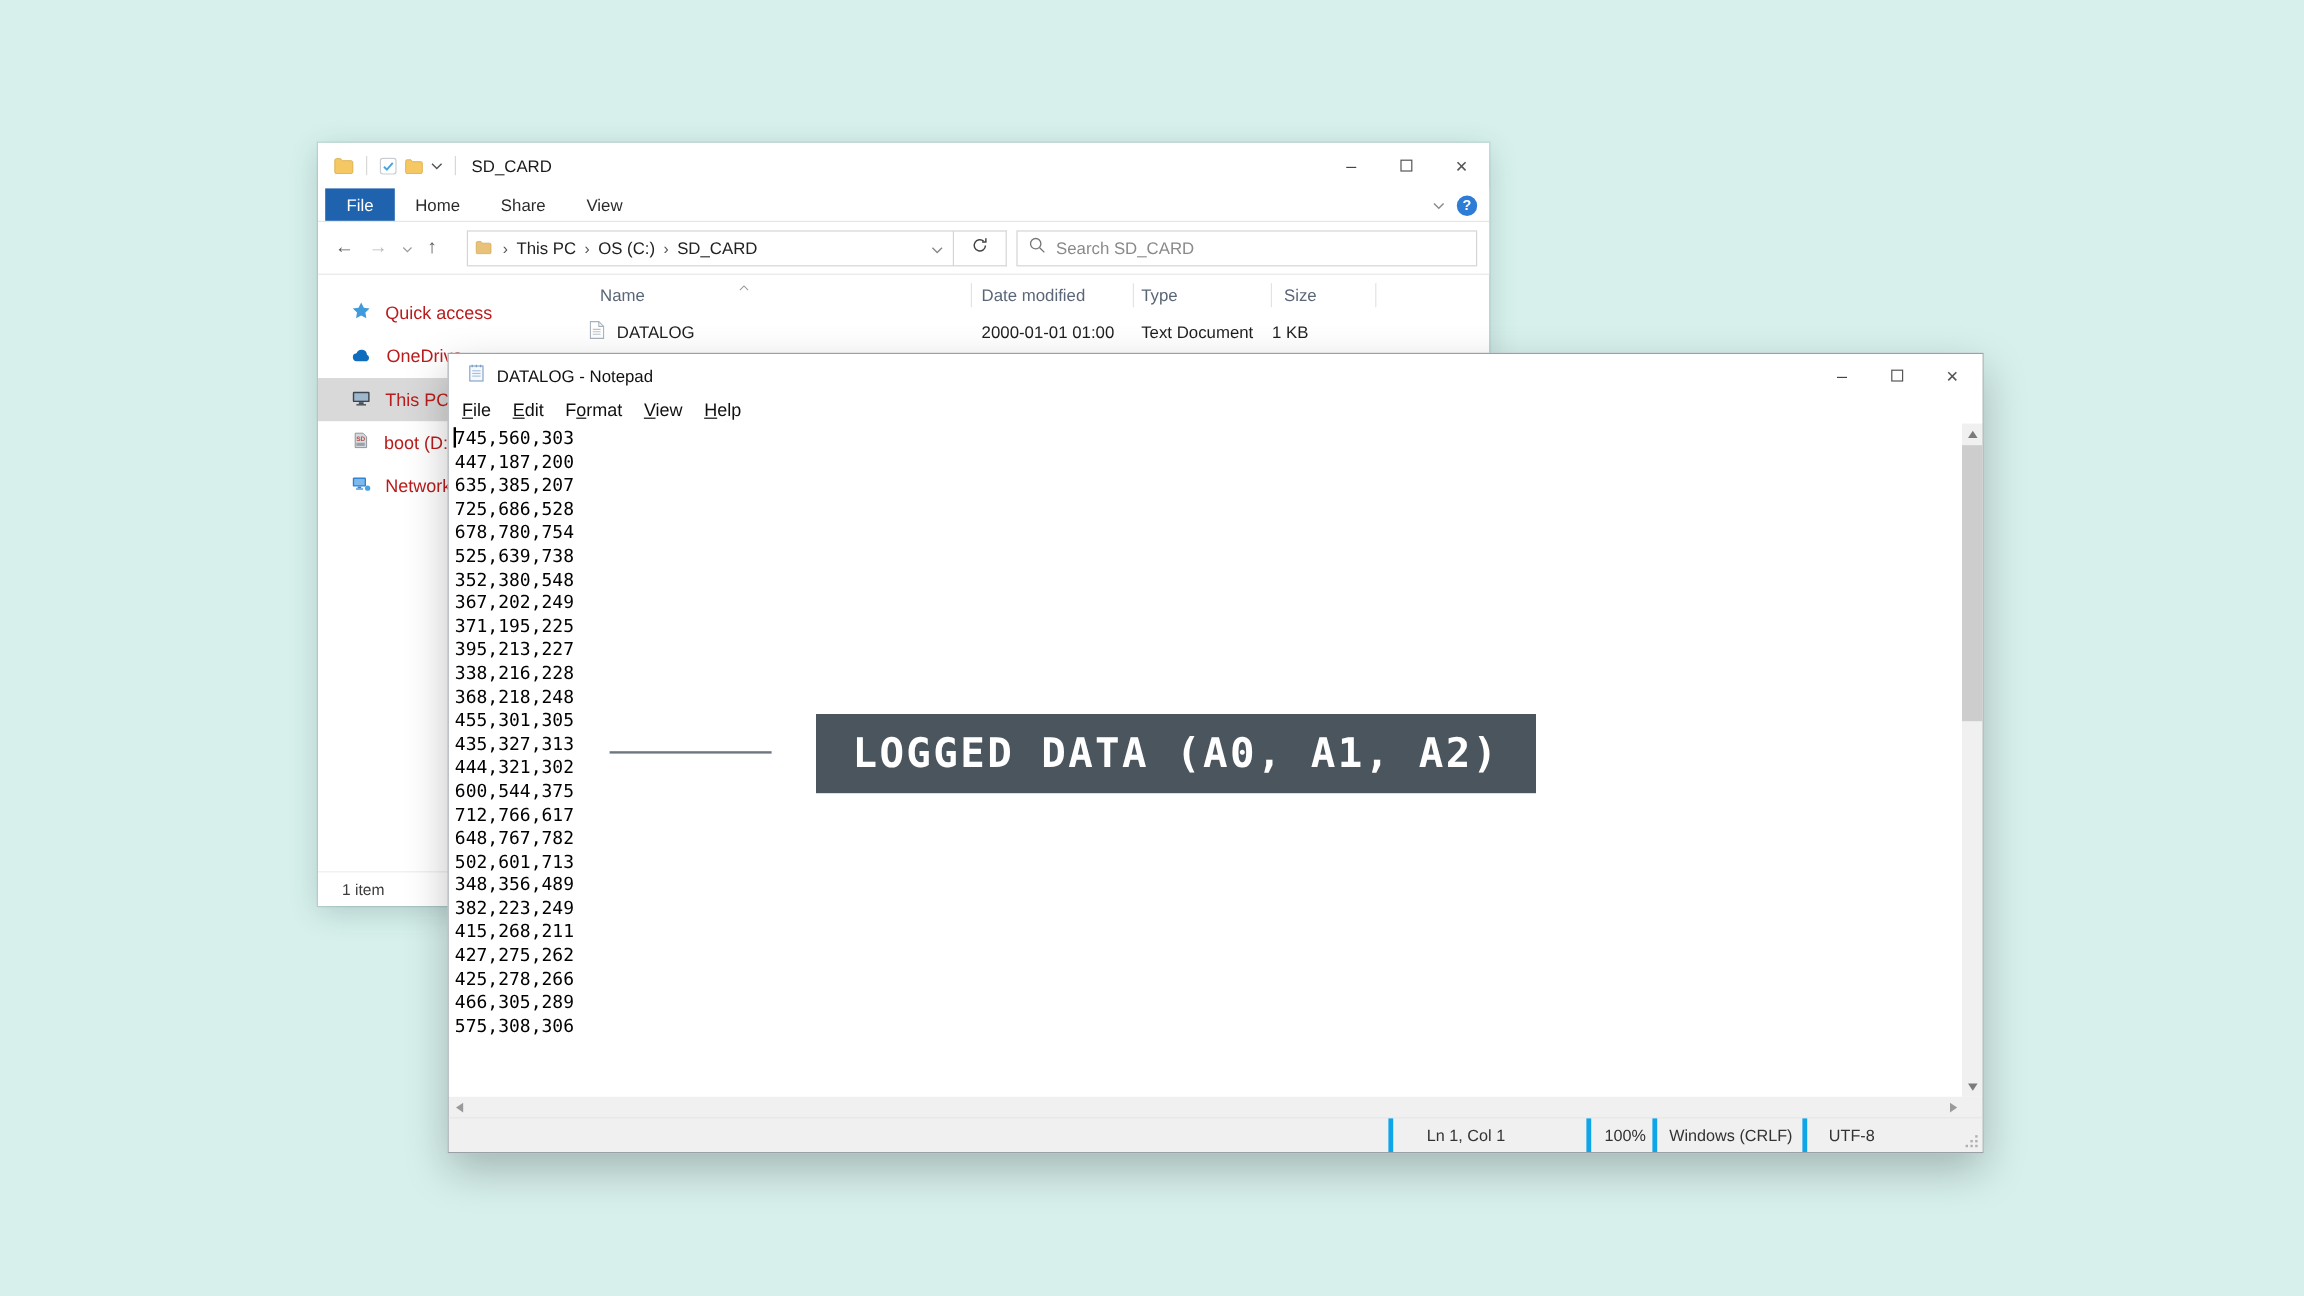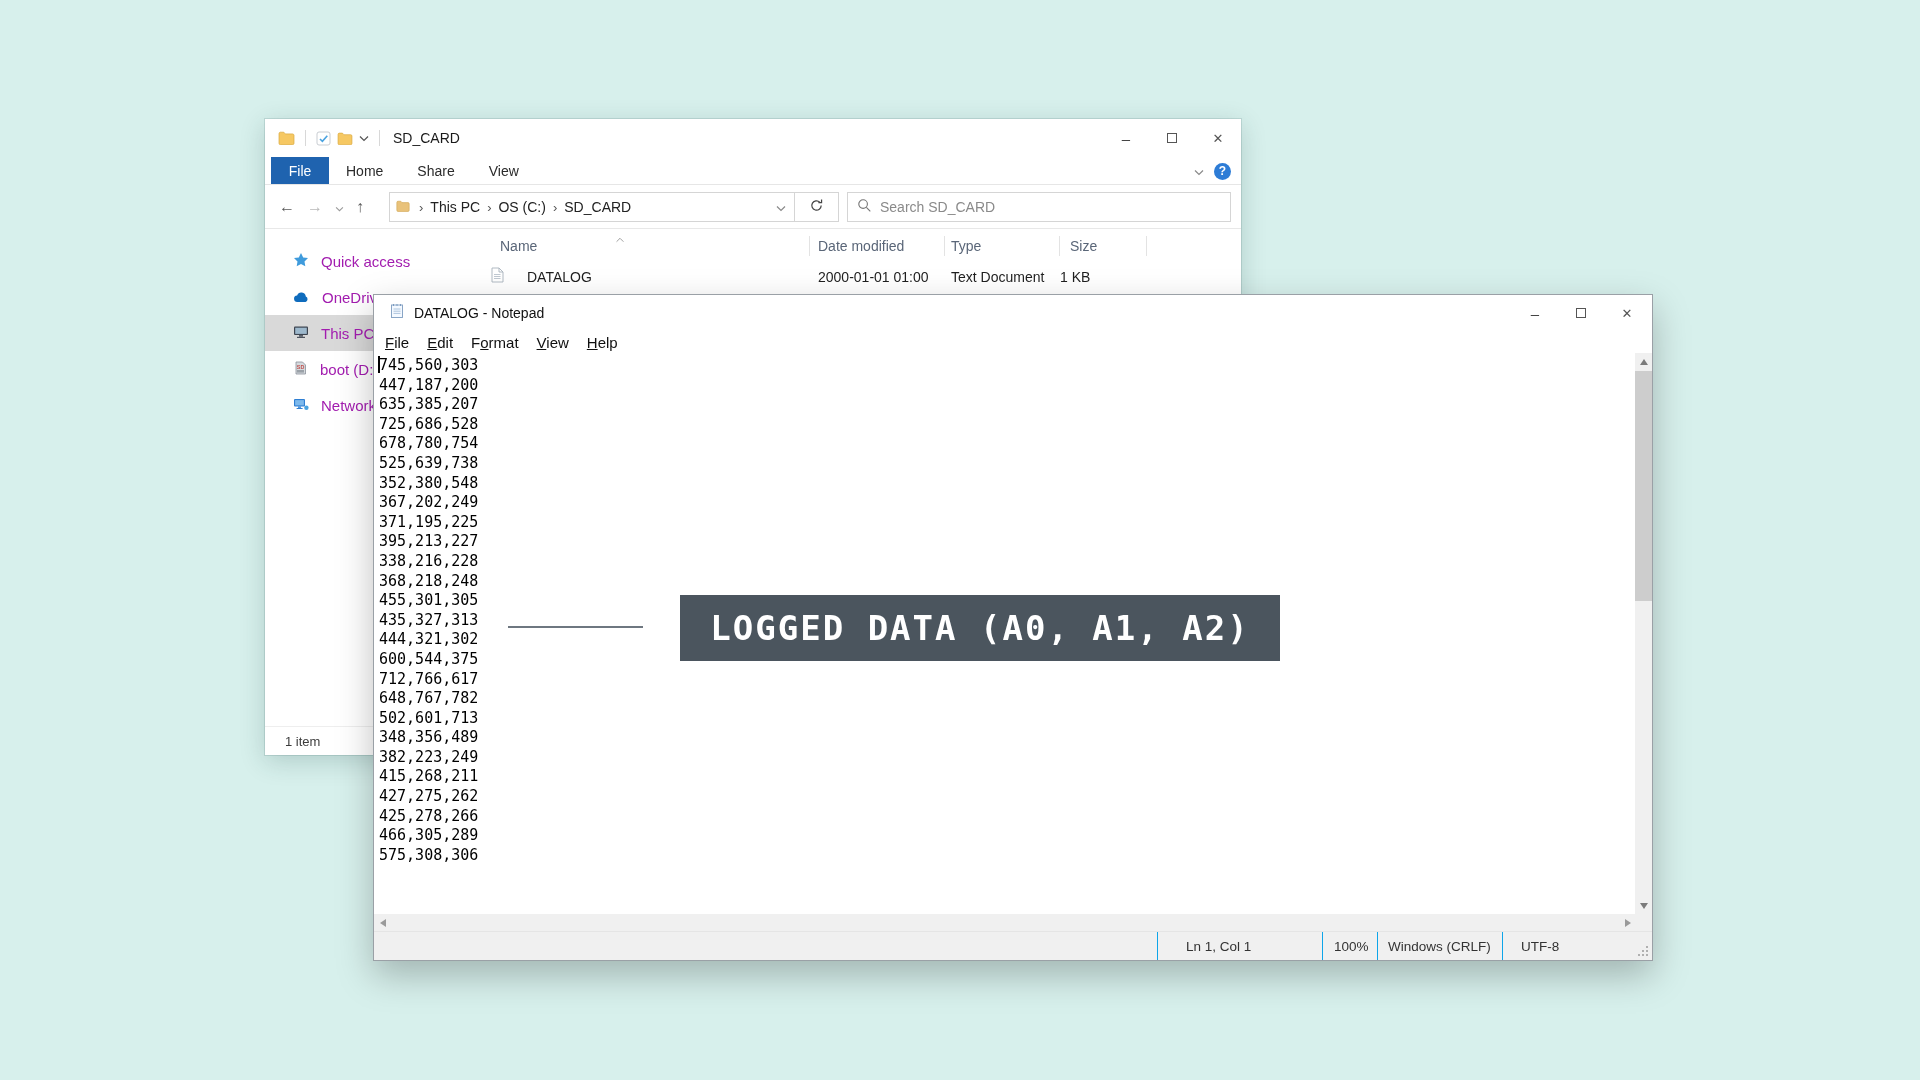--- a/index.html
+++ b/index.html
@@ -34,34 +34,34 @@
   .crumb-sep { color:#555; font-size:13px; padding:0 7px; }
   .crumb { white-space:nowrap; }
   .crumb-dd { margin-left:auto; padding-right:2px; }
   .refresh-box { position:absolute; left:530px; top:7px; width:44px; height:30px; border:1px solid #d5d5d5; border-left:none; display:flex; align-items:center; justify-content:center; }
   .search-box { position:absolute; left:582px; top:7px; width:384px; height:30px; border:1px solid #d5d5d5; display:flex; align-items:center; padding:0 9px; gap:8px; }
   .search-box input { border:none; outline:none; flex:1; font-size:14px; color:#333; font-family:"Liberation Sans",sans-serif; background:transparent; }
   .search-box input::placeholder { color:#8a8a8a; }
 
   .ex-main { position:absolute; left:0; top:110px; width:100%; height:497px; }
   .sidebar { position:absolute; left:0; top:14px; width:190px; }
-  .side-item { height:36px; display:flex; align-items:center; padding-left:28px; gap:12px; font-size:15px; color:#a21caf; }
+  .side-item { height:36px; display:flex; align-items:center; padding-left:28px; gap:12px; font-size:15px; color:#b91c1c; }
   .side-item.selected { background:#d9d9d9; }
   .side-item svg { flex:0 0 auto; }
 
   .filelist { position:absolute; left:190px; top:0; width:786px; }
   .list-header { position:relative; display:flex; height:33px; align-items:center; font-size:14px; color:#5a6678; }
   .hcell { height:20px; display:flex; align-items:center; border-right:1px solid #e3e3e3; }
   .hc-name { width:355px; padding-left:45px; }
   .hc-date { width:135px; padding-left:8px; }
   .hc-type { width:115px; padding-left:6px; }
   .hc-size { width:87px; justify-content:flex-start; padding-left:10px; }
   .sort-caret { position:absolute; left:160px; top:1px; }
   .file-row { display:flex; height:29px; align-items:center; font-size:14px; color:#1f1f1f; }
-  .fc-name { width:355px; padding-left:35px; display:flex; align-items:center; gap:23px; }
+  .fc-name { width:355px; padding-left:35px; display:flex; align-items:center; gap:10px; }
   .fc-date { width:135px; padding-left:8px; }
   .fc-type { width:115px; padding-left:6px; }
   .fc-size { width:87px; text-align:left; padding-right:12px; }
   .ex-status { position:absolute; left:0; top:607px; width:100%; height:29px; border-top:1px solid #eeeeee; font-size:13px; color:#3c3c3c; display:flex; align-items:center; padding-left:20px; }
 
   
   .notepad { position:absolute; left:373px; top:294px; width:1280px; height:667px; background:#fff;
     border:1px solid #9aa0a6; box-shadow:0 14px 34px rgba(0,0,0,.25); z-index:2; }
   .np-titlebar { position:absolute; left:0; top:0; width:100%; height:36px; background:#fff; display:flex; align-items:center; padding-left:15px; gap:9px; }
   .np-title { font-size:14px; color:#111; }
@@ -77,21 +77,21 @@
   .sb-arrow { position:absolute; left:0; width:17px; height:17px; display:flex; align-items:center; justify-content:center; }
   .tri-up { width:0; height:0; border-left:4.5px solid transparent; border-right:4.5px solid transparent; border-bottom:6px solid #7b7b7b; }
   .tri-down { width:0; height:0; border-left:4.5px solid transparent; border-right:4.5px solid transparent; border-top:6px solid #7b7b7b; }
   .tri-left { width:0; height:0; border-top:4.5px solid transparent; border-bottom:4.5px solid transparent; border-right:6px solid #9a9a9a; }
   .tri-right { width:0; height:0; border-top:4.5px solid transparent; border-bottom:4.5px solid transparent; border-left:6px solid #9a9a9a; }
   .np-hscroll { position:absolute; left:0; top:619px; width:1262px; height:17px; background:#f0f0f0; }
   .hsb-arrow { position:absolute; top:0; width:17px; height:17px; display:flex; align-items:center; justify-content:center; }
   .np-corner { position:absolute; right:0; top:619px; width:17px; height:17px; background:#f0f0f0; }
   .np-status { position:absolute; left:0; top:636px; width:100%; height:29px; background:#f0f0f0; border-top:1px solid #e5e5e5; display:flex; font-size:13.5px; color:#333; }
   .st-fill { flex:1; }
-  .st-seg { border-left:1px solid #0ea5e9; display:flex; align-items:center; }
+  .st-seg { border-left:4px solid #0ea5e9; display:flex; align-items:center; }
   .st-cursor { width:165px; padding-left:28px; }
   .st-zoom { width:55px; padding-left:11px; }
   .st-eol { width:125px; padding-left:10px; }
   .st-enc { width:150px; padding-left:18px; }
   .grip { position:absolute; right:4px; bottom:4px; width:2px; height:2px; background:#b0b0b0;
     box-shadow:-4px 0 #b0b0b0, 0 -4px #b0b0b0, -8px 0 #b0b0b0, 0 -8px #b0b0b0, -4px -4px #b0b0b0; }
 
   
   .callout-line { position:absolute; left:508px; top:626px; width:135px; height:2px; background:#6e7780; z-index:3; }
   .callout { position:absolute; left:680px; top:595px; width:600px; height:66px; background:#4b555e; color:#fff; z-index:3;

